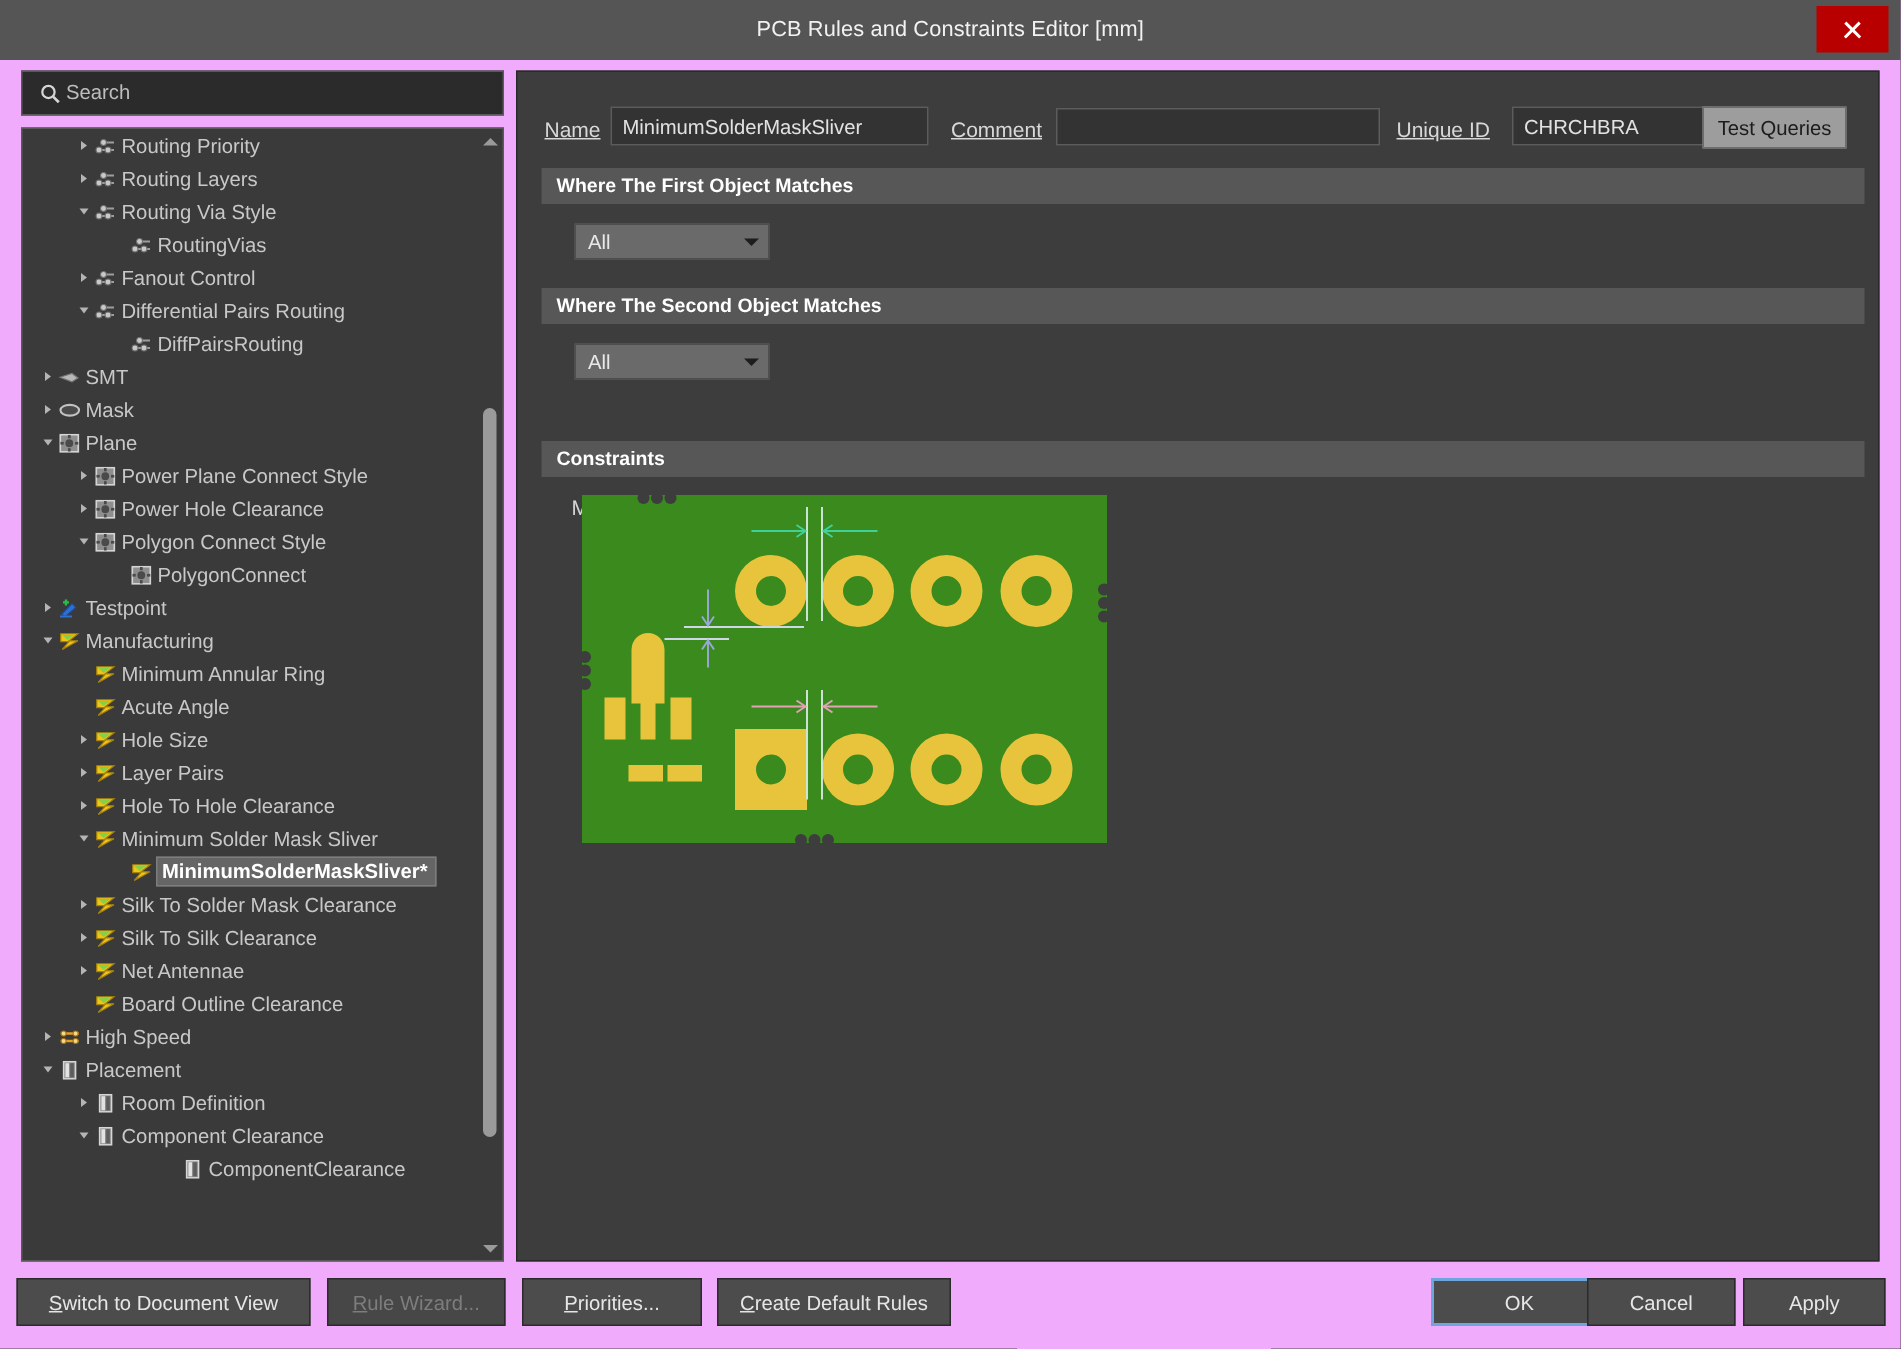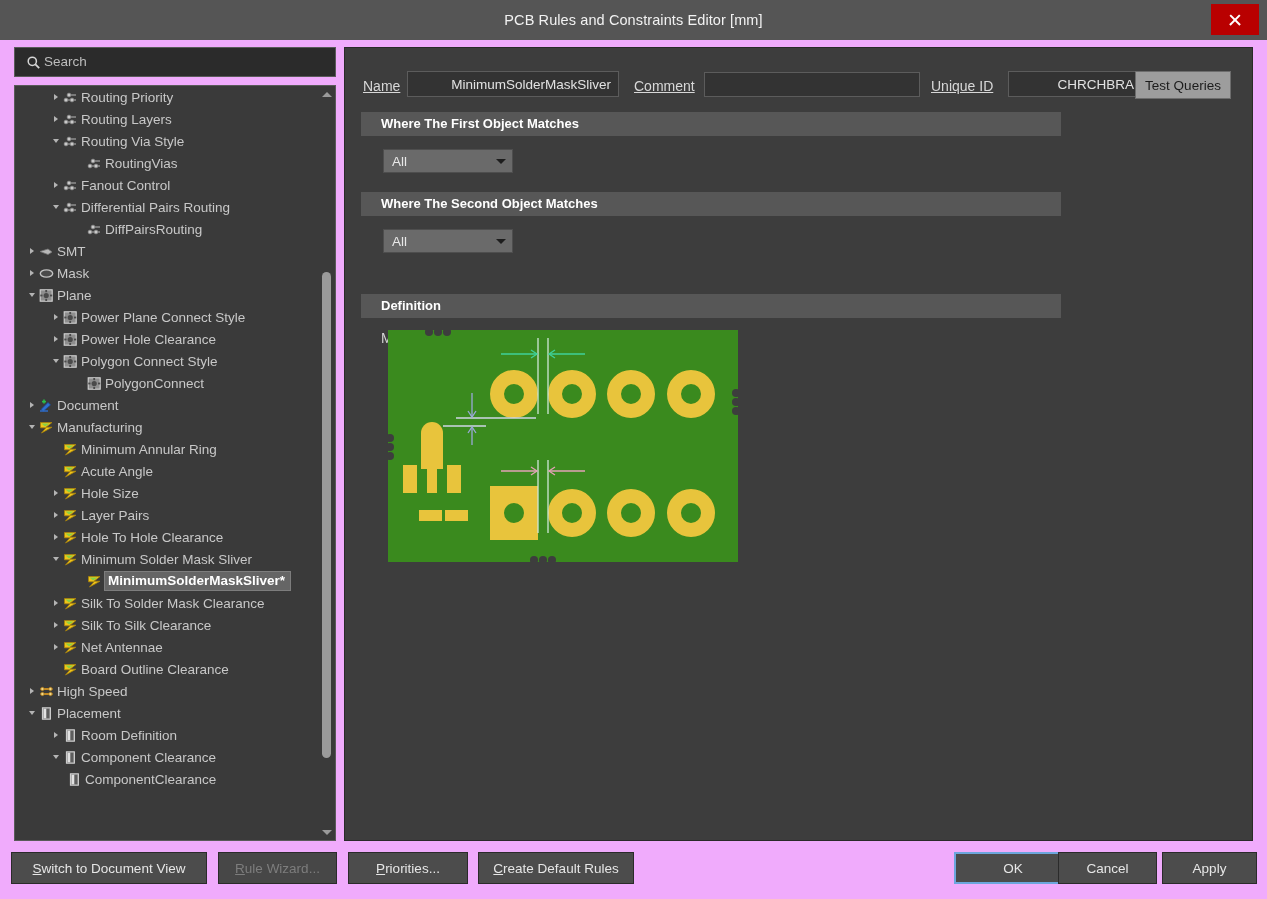--- a/index.html
+++ b/index.html
@@ -230,21 +230,20 @@
   .field-box {
     position: absolute;
     background: #333333;
     border: 1px solid #5c5c5c;
     box-sizing: border-box;
     color: #e2e2e2;
     font-family: "Liberation Sans", sans-serif;
     font-size: 13.5px;
     padding: 0 7px;
     outline: none;
-    text-align: right;
   }
   #name-field    { left: 62px;  top: 23px; width: 212px; height: 26px; }
   #name-label    { left: 18px;  top: 28px; }
   #comment-label { left: 289px; top: 28px; }
   #comment-field { left: 359px; top: 24px; width: 216px; height: 25px; }
   #uniqueid-label{ left: 586px; top: 28px; }
   #uniqueid-field{ left: 663px; top: 23px; width: 134px; height: 26px; }
   #test-queries-btn {
     position: absolute;
     left: 790px; top: 23px;
@@ -255,27 +254,27 @@
     color: #1c1c1c;
     font-family: "Liberation Sans", sans-serif;
     font-size: 13.5px;
     cursor: pointer;
   }
 
   
   .section-bar {
     position: absolute;
     left: 16px;
-    width: 700px; height: 24px;
+    width: 882px; height: 24px;
     background: #575757;
     color: #ffffff;
     font-size: 13px;
     font-weight: bold;
     line-height: 24px;
-    padding-left: 20px;
+    padding-left: 10px;
     box-sizing: border-box;
   }
   #sec-first  { top: 64px; }
   #sec-second { top: 144px; }
   #sec-constraints { top: 246px; }
 
   
   .combo {
     position: absolute;
     left: 38px;
@@ -609,21 +608,21 @@
             <span class="ticon">
               <svg width="15" height="13" viewBox="0 0 15 13">
                 <path d="M2,10.5 L9,3.4 L11.5,5.9 L4.6,12 Z" fill="#2f6fd0" stroke="#1d4b96" stroke-width=".8"></path>
                 <line x1="1" y1="12" x2="9" y2="12" stroke="#2f6fd0" stroke-width="1.4"></line>
                 <g stroke="#2bbd4a" stroke-width="1.6">
                   <line x1="3" y1="2.6" x2="7" y2="2.6"></line>
                   <line x1="5" y1="0.6" x2="5" y2="4.6"></line>
                 </g>
               </svg>
             </span>
-            <span class="tlabel">Document</span>
+            <span class="tlabel">Testpoint</span>
           </div>
           <div class="tree-item" style="padding-left: 10px;">
             <span class="twisty">
               <span class="arrow-open"></span>
             </span>
             <span class="ticon">
               <svg width="15" height="13" viewBox="0 0 15 13">
                 <path d="M1.5,1.5 L13,1.5 L7,6.2 L13,6.2 L2.5,12 L7,6.8 L1.5,6.8 Z" fill="#f0c419" stroke="#a8830a" stroke-width=".8"></path>
                 <path d="M2.5,2.4 L10.5,2.4 L6,5.6 Z" fill="#7fd14a" opacity=".95"></path>
               </svg>
@@ -802,21 +801,21 @@
             </span>
             <span class="ticon">
               <svg width="15" height="13" viewBox="0 0 15 13">
                 <rect x="3.4" y="0.8" width="8" height="11.4" fill="#8c8c8c" stroke="#d6d6d6" stroke-width="1"></rect>
                 <rect x="4.6" y="1.8" width="2.4" height="9.4" fill="#e2e2e2"></rect>
                 <rect x="7.8" y="1.8" width="2.4" height="9.4" fill="#5d5d5d"></rect>
               </svg>
             </span>
             <span class="tlabel">Component Clearance</span>
           </div>
-          <div class="tree-item" style="padding-left: 38px;">
+          <div class="tree-item" style="padding-left: 92px;">
             <span class="twisty"></span>
             <span class="ticon">
               <svg width="15" height="13" viewBox="0 0 15 13">
                 <rect x="3.4" y="0.8" width="8" height="11.4" fill="#8c8c8c" stroke="#d6d6d6" stroke-width="1"></rect>
                 <rect x="4.6" y="1.8" width="2.4" height="9.4" fill="#e2e2e2"></rect>
                 <rect x="7.8" y="1.8" width="2.4" height="9.4" fill="#5d5d5d"></rect>
               </svg>
             </span>
             <span class="tlabel">ComponentClearance</span>
           </div>
@@ -858,21 +857,21 @@
     </div>
 
     <div class="section-bar" id="sec-second">Where The Second Object Matches</div>
     <div class="combo" id="combo-second">
       <span class="combo-text">All</span>
       <span class="combo-arrow">
           <span class="tri"></span>
         </span>
     </div>
 
-    <div class="section-bar" id="sec-constraints">Definition</div>
+    <div class="section-bar" id="sec-constraints">Constraints</div>
 
     <div id="constraint-row">
       <div id="constraint-label">Minimum Solder Mask Sliver</div>
       <div id="constraint-value">0.04</div>
     </div>
 
     <svg id="pcb-illustration" viewBox="0 0 350 232">
       <defs>
         <clipPath id="boardclip">
             <rect x="0" y="0" width="350" height="232"></rect>

